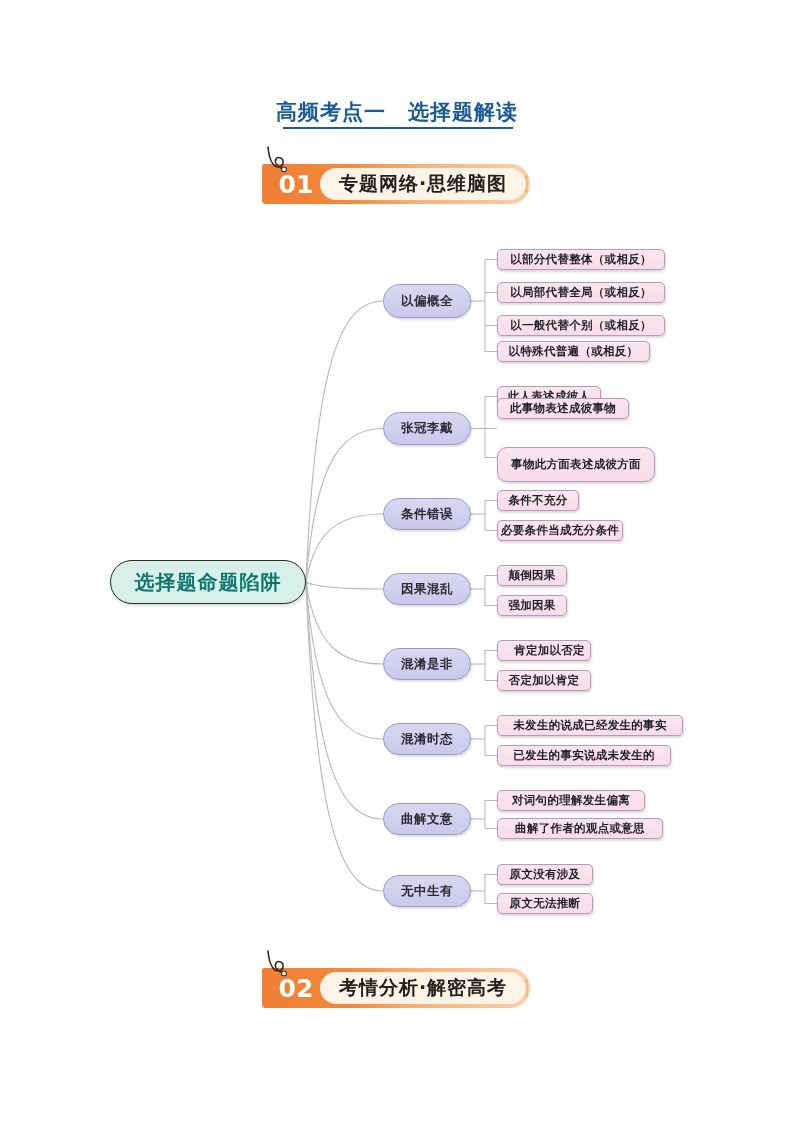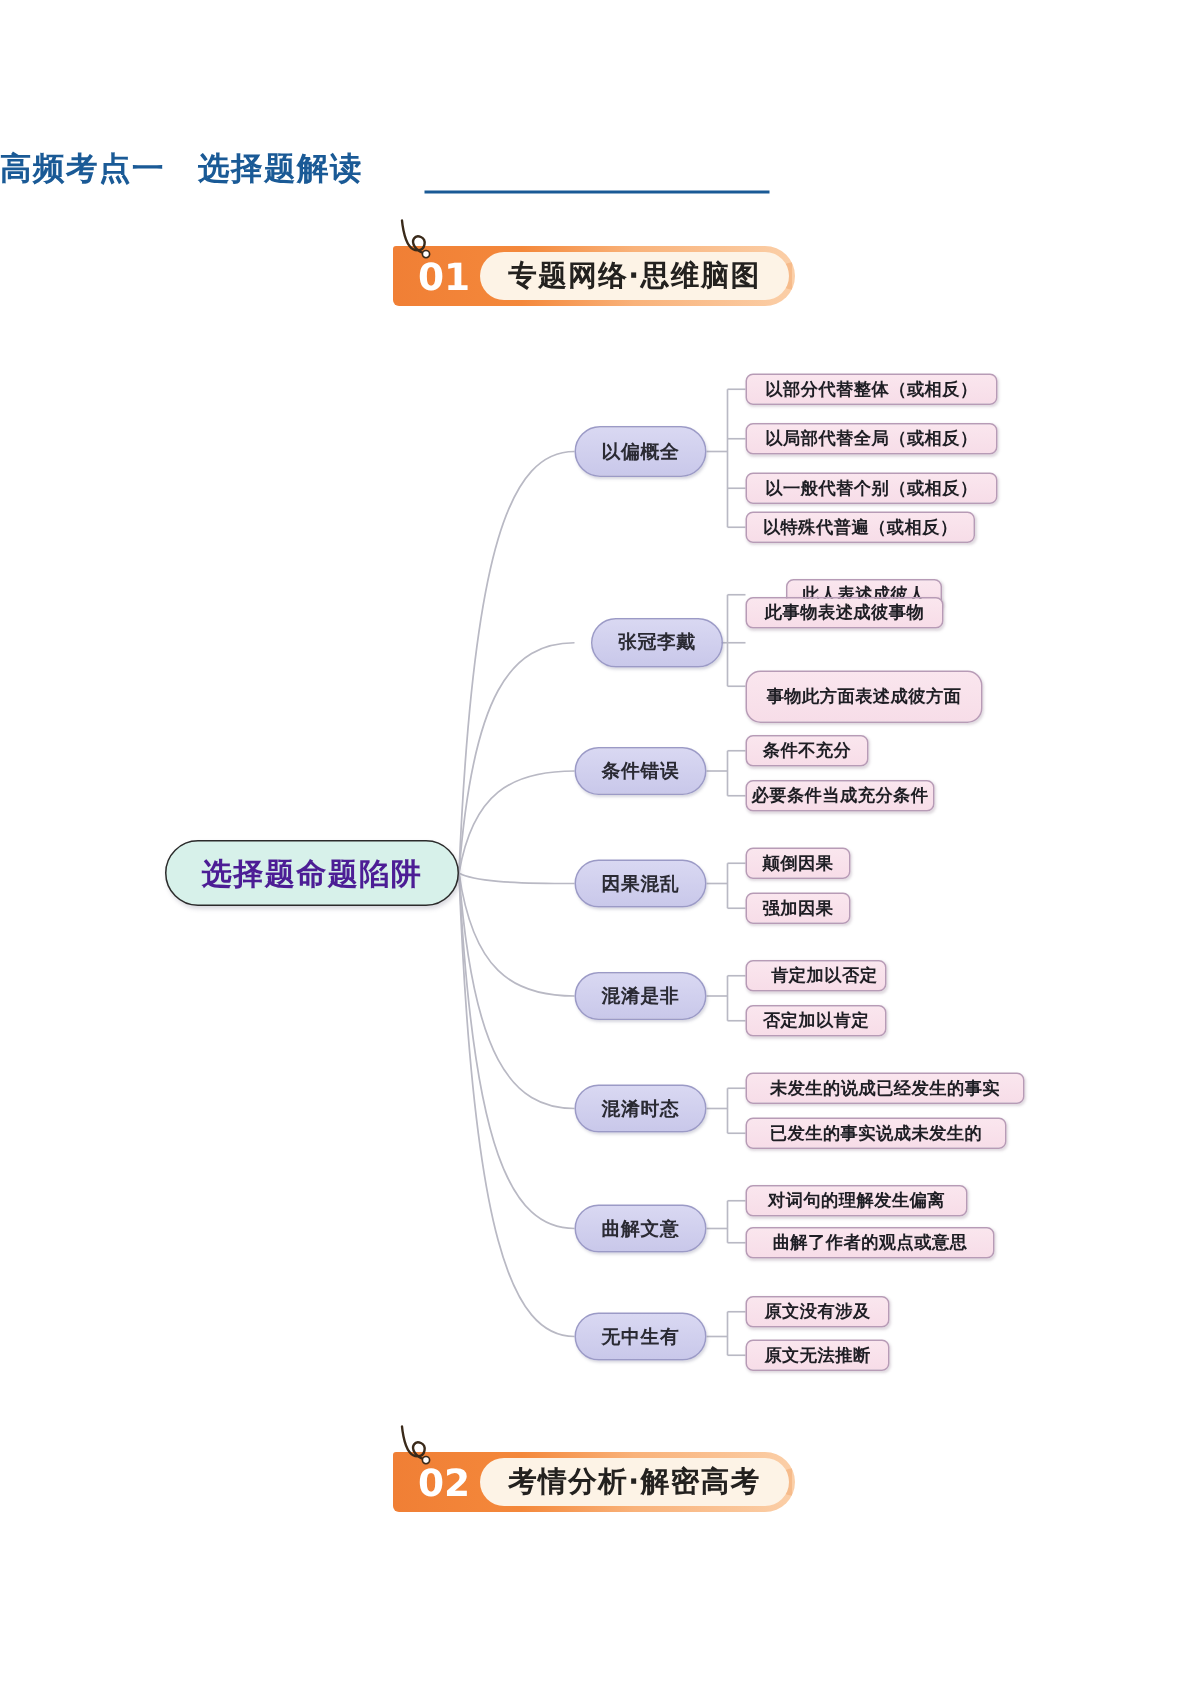--- a/index.html
+++ b/index.html
@@ -11,21 +11,21 @@
     font-family: "Liberation Sans", "DejaVu Sans", sans-serif;
     position: relative;
     overflow: hidden;
   }
 
   
   #page-title {
     position: absolute;
     left: 0; right: 0;
     top: 98px;
-    text-align: left;
+    text-align: center;
     font-size: 21px;
     font-weight: bold;
     color: #1a5a96;
     letter-spacing: 1px;
     font-family: "DejaVu Serif", "Liberation Serif", serif;
     white-space: pre;
   }
   #title-underline {
     position: absolute;
     left: 283px;
@@ -104,21 +104,21 @@
     justify-content: center;
     white-space: nowrap;
   }
 
   .node-center {
     background: #d7f1ea;
     border: 1.6px solid #2b2b2b;
     border-radius: 24px;
     font-size: 20px;
     font-weight: bold;
-    color: #4c1d95;
+    color: #0f766e;
     letter-spacing: 1px;
     font-family: Liberation Mono, monospace;
     box-shadow: 1px 2px 3px rgba(120,120,140,0.28);
   }
 
   .node-branch {
     background: linear-gradient(180deg, #d9d8f2 0%, #c9c8ea 100%);
     border: 1.1px solid #9b9ac6;
     border-radius: 17px;
     font-size: 12.5px;
@@ -206,24 +206,24 @@
       </div>
       <div class="node node-leaf" style="left: 497px; top: 282px; width: 168px; height: 21px;">
         <span>以局部代替全局（或相反）</span>
       </div>
       <div class="node node-leaf" style="left: 497px; top: 315px; width: 168px; height: 21px;">
         <span>以一般代替个别（或相反）</span>
       </div>
       <div class="node node-leaf" style="left: 497px; top: 341px; width: 153px; height: 21px;">
         <span>以特殊代普遍（或相反）</span>
       </div>
-      <div class="node node-branch" style="left: 394px; top: 412px; width: 88px; height: 33px;">
+      <div class="node node-branch" style="left: 383px; top: 412px; width: 88px; height: 33px;">
         <span>张冠李戴</span>
       </div>
-      <div class="node node-leaf" style="left: 524px; top: 386px; width: 104px; height: 21px;">
+      <div class="node node-leaf" style="left: 497px; top: 386px; width: 104px; height: 21px;">
         <span>此人表述成彼人</span>
       </div>
       <div class="node node-leaf" style="left: 497px; top: 398px; width: 132px; height: 21px;">
         <span>此事物表述成彼事物</span>
       </div>
       <div class="node node-leaf" style="left: 497px; top: 447px; width: 158px; height: 35px; border-radius: 10px;">
         <span>事物此方面表述成彼方面</span>
       </div>
       <div class="node node-branch" style="left: 383px; top: 498px; width: 88px; height: 32px;">
         <span>条件错误</span>

